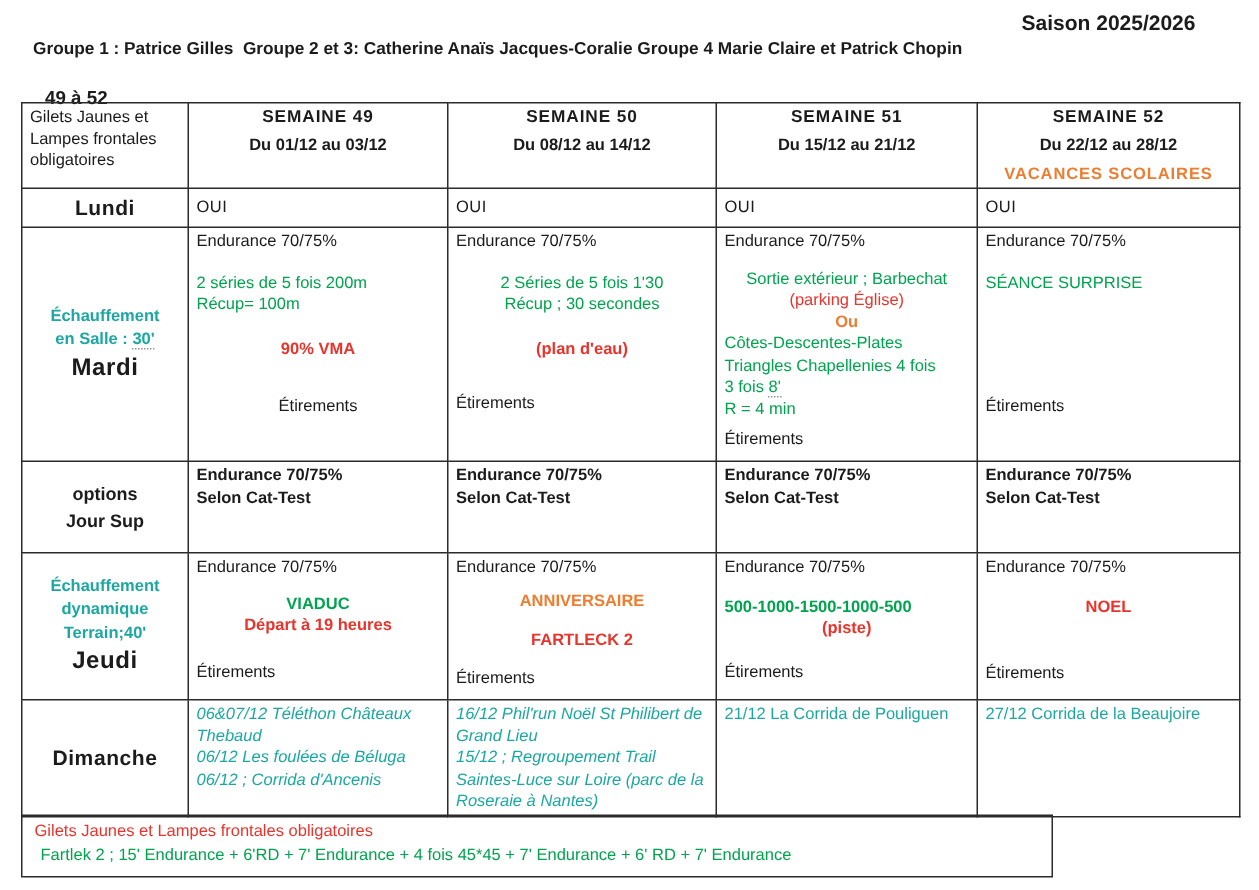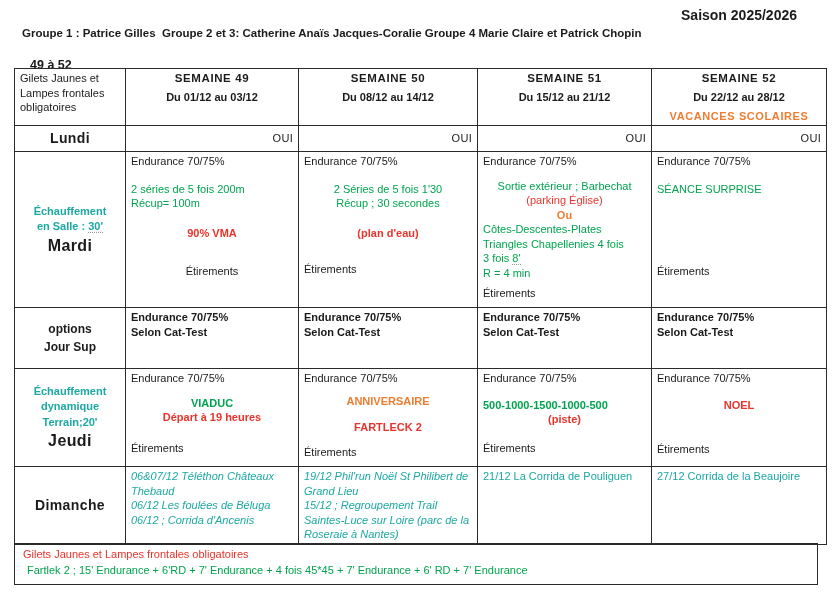--- a/index.html
+++ b/index.html
@@ -17,37 +17,37 @@
   .wk{text-align:center;padding-top:6px;}
   .wtitle{font-weight:bold;font-size:11.5px;letter-spacing:.6px;}
   .wdates{font-weight:bold;font-size:11px;margin-top:4px;}
   .wnote{font-weight:bold;font-size:11px;letter-spacing:.6px;color:#ed7d31;margin-top:4px;}
 
   .rowhead{text-align:center;vertical-align:middle !important;}
   .day{font-weight:bold;font-size:16px;letter-spacing:.4px;}
   .sub{color:#1ba8a2;font-weight:bold;font-size:11px;line-height:1.4;}
   .optlbl{font-weight:bold;font-size:12px;line-height:1.5;}
 
-  .oui{text-align:right;vertical-align:middle !important;letter-spacing:.3px;}
+  .oui{text-align:left;vertical-align:middle !important;letter-spacing:.3px;}
 
   .ln{min-height:2px;}
   .ctr{text-align:center;}
   .b{font-weight:bold;}
   .it{font-style:italic;}
   .green{color:#00a44f;}
   .red{color:#e8342c;}
   .teal{color:#1ba8a2;}
   .orange{color:#ed7d31;}
   .dotted{border-bottom:1px dotted #999;}
   .mt6{margin-top:6px;}   .mt8{margin-top:8px;}   .mt10{margin-top:10px;}
   .mt12{margin-top:12px;} .mt13{margin-top:13px;} .mt14{margin-top:14px;}
   .mt15{margin-top:15px;} .mt16{margin-top:16px;} .mt22{margin-top:22px;}
   .mt24{margin-top:24px;} .mt30{margin-top:30px;} .mt68{margin-top:68px;}
 
-  .footerbox{position:absolute;left:14px;top:543px;width:804px;height:42px;border:1.8px solid #2b2b2b;box-sizing:border-box;padding:3px 8px;}
+  .footerbox{position:absolute;left:14px;top:543px;width:688px;height:42px;border:1.8px solid #2b2b2b;box-sizing:border-box;padding:3px 8px;}
   .f1{color:#e8342c;font-size:11px;line-height:1.45;}
   .f2{color:#00a44f;font-size:11px;line-height:1.45;padding-left:4px;}
 </style>
 </head>
 <body>
 
 <div class="page">
 
   <div class="range">49 à 52</div>
   <div class="season">Saison 2025/2026</div>
@@ -162,21 +162,21 @@
       <td>
         <div class="ln b">Endurance 70/75%</div>
         <div class="ln b">Selon Cat-Test</div>
       </td>
     </tr>
 
     <tr style="height:98px">
       <td class="rowhead">
         <div class="sub">Échauffement</div>
         <div class="sub">dynamique</div>
-        <div class="sub">Terrain;20'</div>
+        <div class="sub">Terrain;40'</div>
         <div class="day">Jeudi</div>
       </td>
       <td>
         <div class="ln">Endurance 70/75%</div>
         <div class="ln green ctr b mt10">VIADUC</div>
         <div class="ln red ctr b">Départ à 19 heures</div>
         <div class="ln mt16">Étirements</div>
       </td>
       <td>
         <div class="ln">Endurance 70/75%</div>
@@ -200,21 +200,21 @@
     <tr style="height:74px">
       <td class="rowhead">
         <span class="day" style="font-size:14px">Dimanche</span>
       </td>
       <td>
         <div class="ln teal it">06&amp;07/12 Téléthon Châteaux Thebaud</div>
         <div class="ln teal it">06/12 Les foulées de Béluga</div>
         <div class="ln teal it">06/12 ; Corrida d'Ancenis</div>
       </td>
       <td>
-        <div class="ln teal it">19/12 Phil'run Noël St Philibert de Grand Lieu</div>
+        <div class="ln teal it">16/12 Phil'run Noël St Philibert de Grand Lieu</div>
         <div class="ln teal it">15/12 ; Regroupement Trail Saintes-Luce sur Loire (parc de la Roseraie à Nantes)</div>
       </td>
       <td>
         <div class="ln teal">21/12 La Corrida de Pouliguen</div>
       </td>
       <td>
         <div class="ln teal">27/12 Corrida de la Beaujoire</div>
       </td>
     </tr>
 

